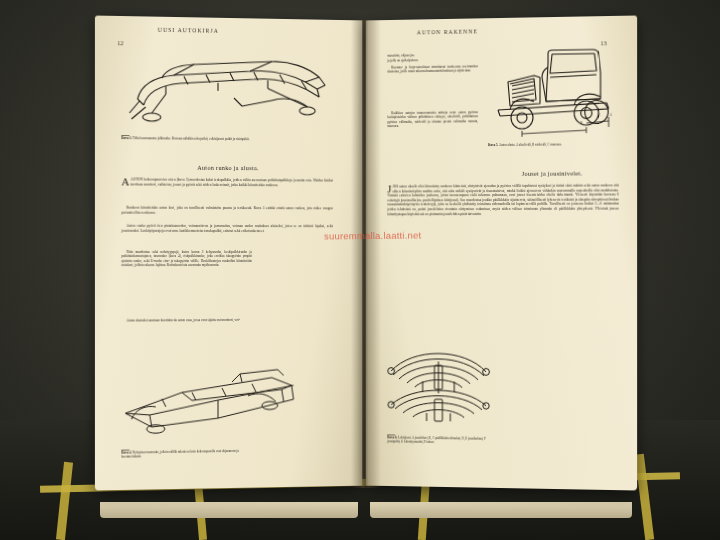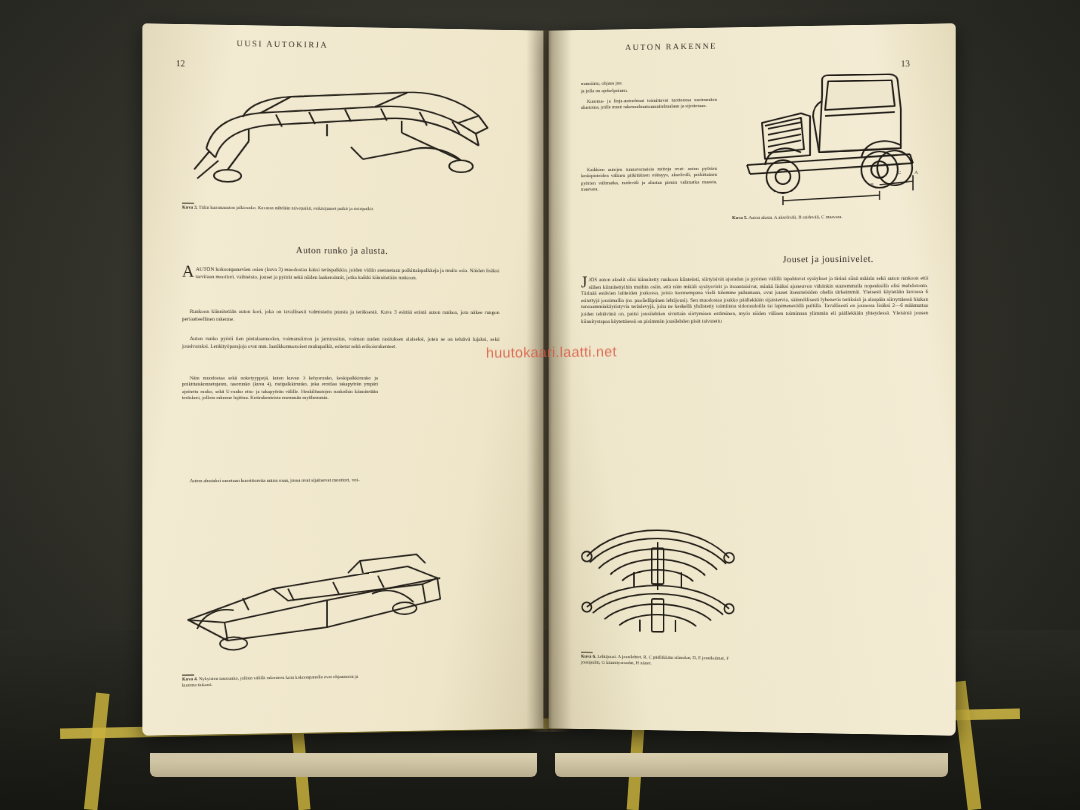--- a/index.html
+++ b/index.html
@@ -357,15 +357,15 @@
       <div class="caption" style="left:22px; top:420px; width:106px;">
         <b>Kuva 6.</b>
         <span>Lehtijousi. A jousilehtet, R, C päällikkäin silmukat, D, E jousikulmat, F jousipultti, G kiinnitysraudat, H niinet.</span>
       </div>
 
       <div class="col tiny" style="left:136px; top:324px; width:118px;"></div>
     </div>
 
     <div class="gutter"></div>
 
-    <div class="wm">huutokaari.laatti.net</div>
+    <div class="wm">suuremmalla.laatti.net</div>
   </div>
 </div>
 
 </body></html>

